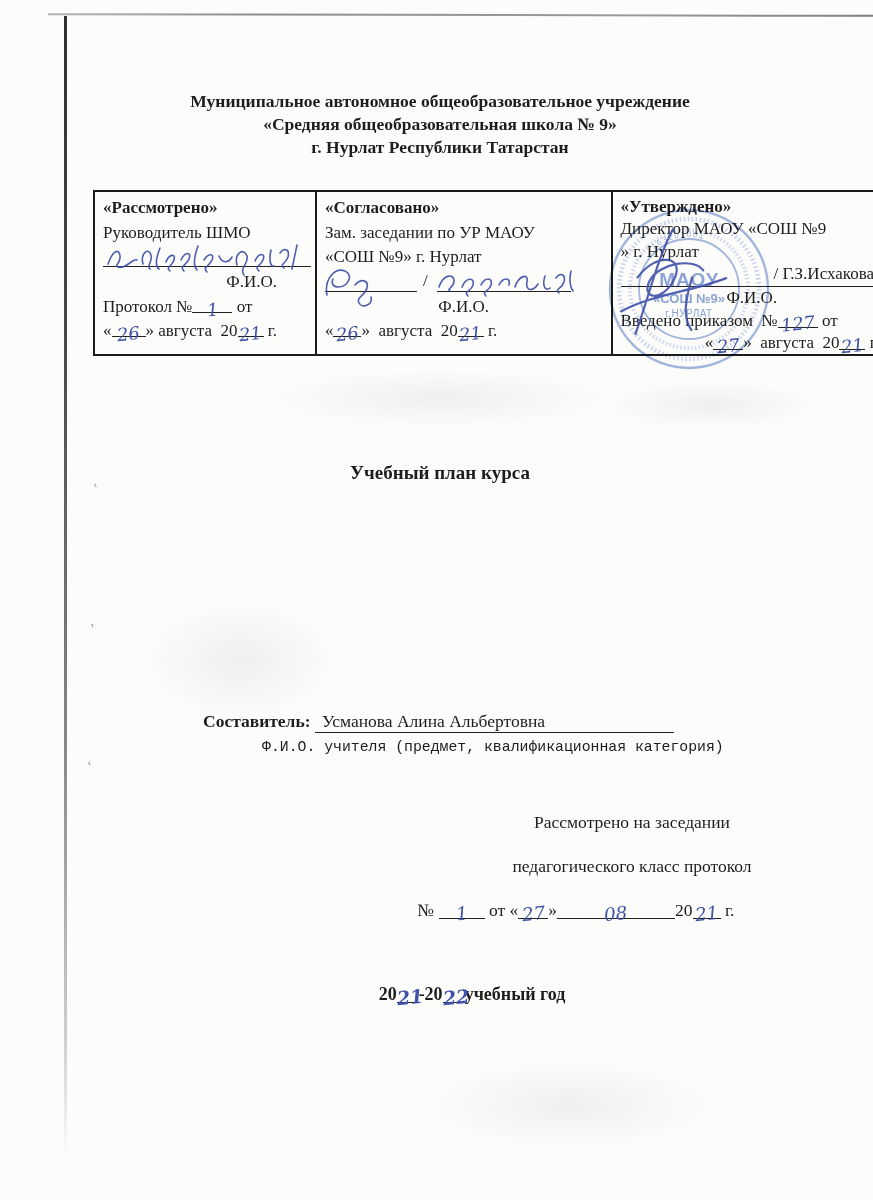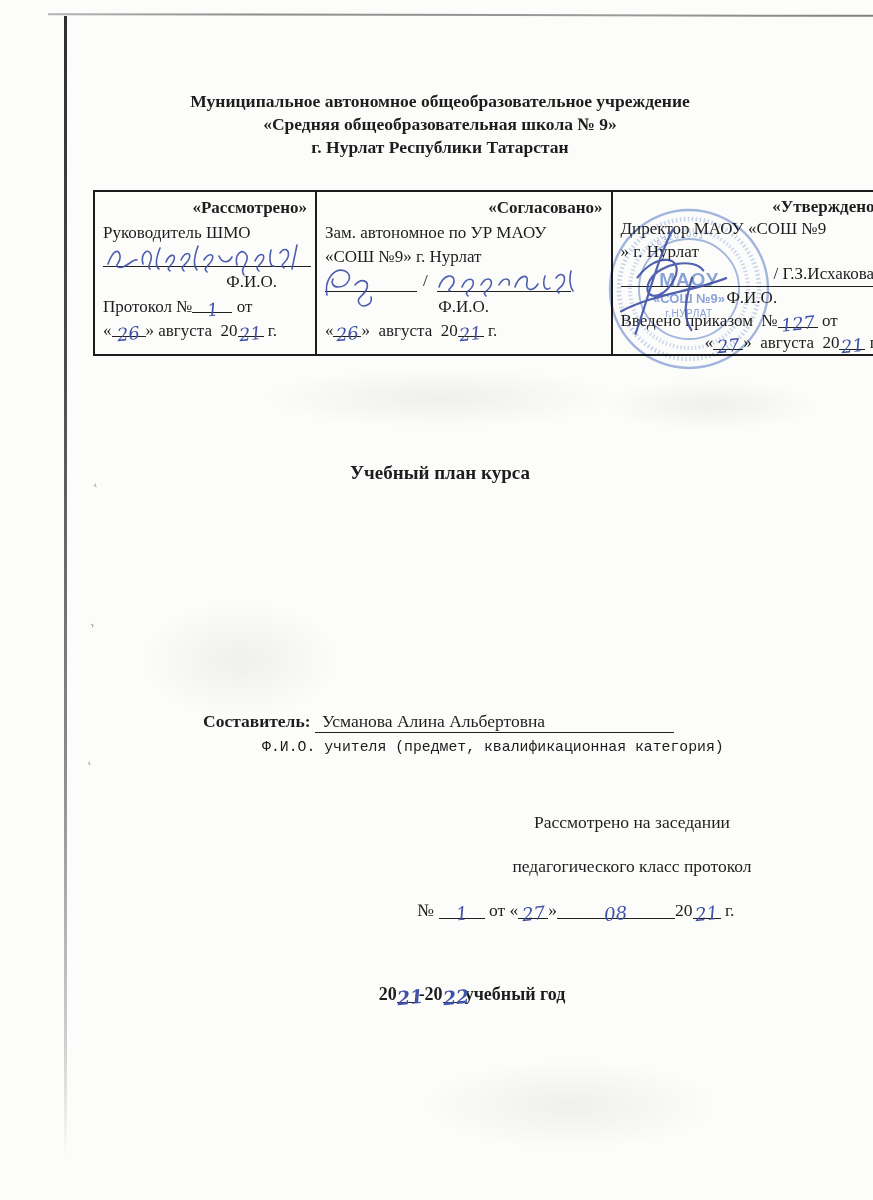--- a/index.html
+++ b/index.html
@@ -20,21 +20,21 @@
   .header{position:absolute;left:60px;top:90px;width:760px;text-align:center;
     font-weight:bold;font-size:17.5px;line-height:23px;}
   
   .approval{position:absolute;left:93px;top:190px;width:800px;height:166px;
     border:2px solid #1c1c1c;display:flex;box-sizing:border-box;font-size:17px;}
   .cell{box-sizing:border-box;padding:4px 8px 3px;line-height:24.5px;}
   .cell + .cell{border-left:2px solid #1c1c1c;}
   .cell-1{width:232px;}
   .cell-2{width:312px;}
   .cell-3{width:296px;line-height:22.4px;position:relative;}
-  .cell-head{text-align:right;font-weight:bold;}
+  .cell-head{text-align:left;font-weight:bold;}
   .uline{display:inline-block;border-bottom:1.4px solid #222;text-align:center;
     vertical-align:baseline;position:relative;height:1em;}
   .hw{font-family:"DejaVu Serif", serif;font-style:italic;color:#3f51a8;
     display:inline-block;transform:rotate(-6deg);font-size:1.05em;line-height:1;}
   .uline .hw{position:relative;top:4px;}
   .sigrow{position:relative;height:25px;}
   .sigrow .line{position:absolute;left:0;bottom:3px;border-bottom:1.4px solid #222;}
   .sig-svg{position:absolute;stroke:#3f51a8;fill:none;stroke-width:1.6;stroke-linecap:round;opacity:.92;}
   .fio-c{text-align:center;}
   .fio-r{text-align:right;padding-right:30px;}
@@ -91,21 +91,21 @@
           <path d="M5 26 C10 12 16 10 17 18 C18 25 11 27 15 29 C22 32 30 20 34 22 M40 26 C37 15 46 9 48 17 C50 24 43 28 47 31 M57 10 C53 20 52 28 56 31 M63 24 C66 16 73 15 71 22 C69 29 62 29 67 33 M78 22 C82 13 89 14 86 21 C83 28 76 28 81 33 M95 8 C91 19 90 28 94 32 M101 22 C105 15 112 15 109 22 C106 29 99 29 104 34 M116 18 C119 25 125 26 129 19 M134 27 C131 15 141 9 144 18 C146 26 136 30 141 37 M152 23 C156 14 163 15 160 22 C157 29 151 28 156 33 M168 12 C166 21 167 29 171 28 M177 15 C181 9 187 11 185 19 C183 26 176 26 181 30 M194 7 L189 31"></path>
         </svg>
       </div>
       <div class="fio-r">Ф.И.О.</div>
       <div><span>Протокол №</span><span class="uline" style="width:40px;"><span class="hw">1</span></span><span class="ws"> от</span></div>
       <div><span>«</span><span class="uline" style="width:34px;"><span class="hw">26</span></span><span class="ws">» августа  20</span><span class="uline" style="width:26px;"><span class="hw">21</span></span><span class="ws"> г.</span></div>
     </div>
 
     <div class="cell cell-2">
       <div class="cell-head">«Согласовано»</div>
-      <div>Зам. автономное по УР МАОУ</div>
+      <div>Зам. заседании по УР МАОУ</div>
       <div>«СОШ №9» г. Нурлат</div>
       <div class="sigrow">
         <span class="line" style="width:92px;left:0;"></span>
         <span style="position:absolute;left:98px;bottom:1px;">/</span>
         <span class="line" style="width:134px;left:112px;"></span>
         <svg class="sig-svg" style="left:-4px;bottom:-12px;" width="86" height="46" viewBox="0 0 86 46">
           <path d="M6 34 C3 18 14 6 24 10 C33 14 27 26 17 26 C12 26 10 22 12 18 M34 24 C40 17 48 19 46 27 C44 35 35 36 38 42 C41 48 52 44 50 36"></path>
         </svg>
         <svg class="sig-svg" style="left:110px;bottom:-6px;" width="140" height="40" viewBox="0 0 140 40">
           <path d="M4 26 C8 14 18 12 19 19 C20 26 11 28 15 30 M27 26 C31 16 40 16 38 24 C36 31 28 30 33 35 M46 24 C50 16 58 16 56 24 C54 31 46 30 51 35 M64 24 C68 16 76 16 74 24 M80 26 C84 14 94 12 92 21 C90 30 98 31 103 23 M110 15 C107 24 110 31 115 27 M121 17 C125 11 131 13 129 21 C127 28 119 28 124 32 M136 10 C134 18 135 26 138 30"></path>

